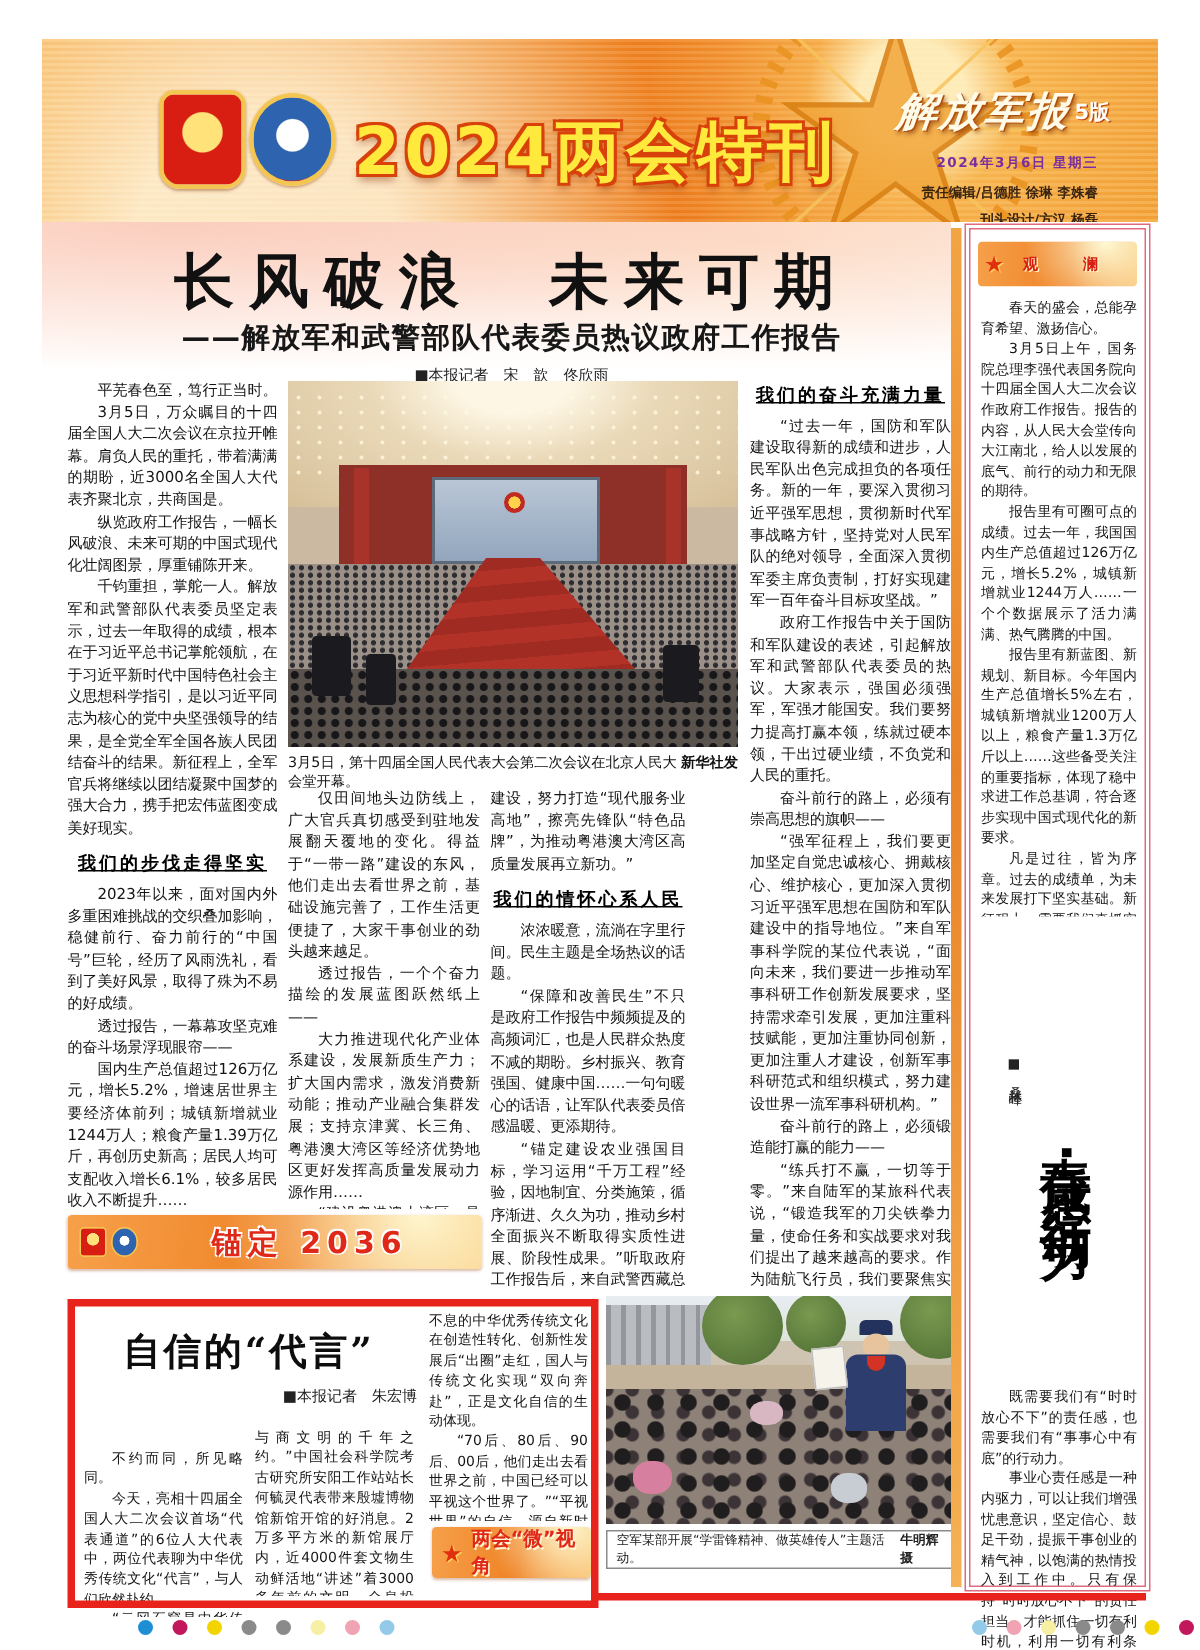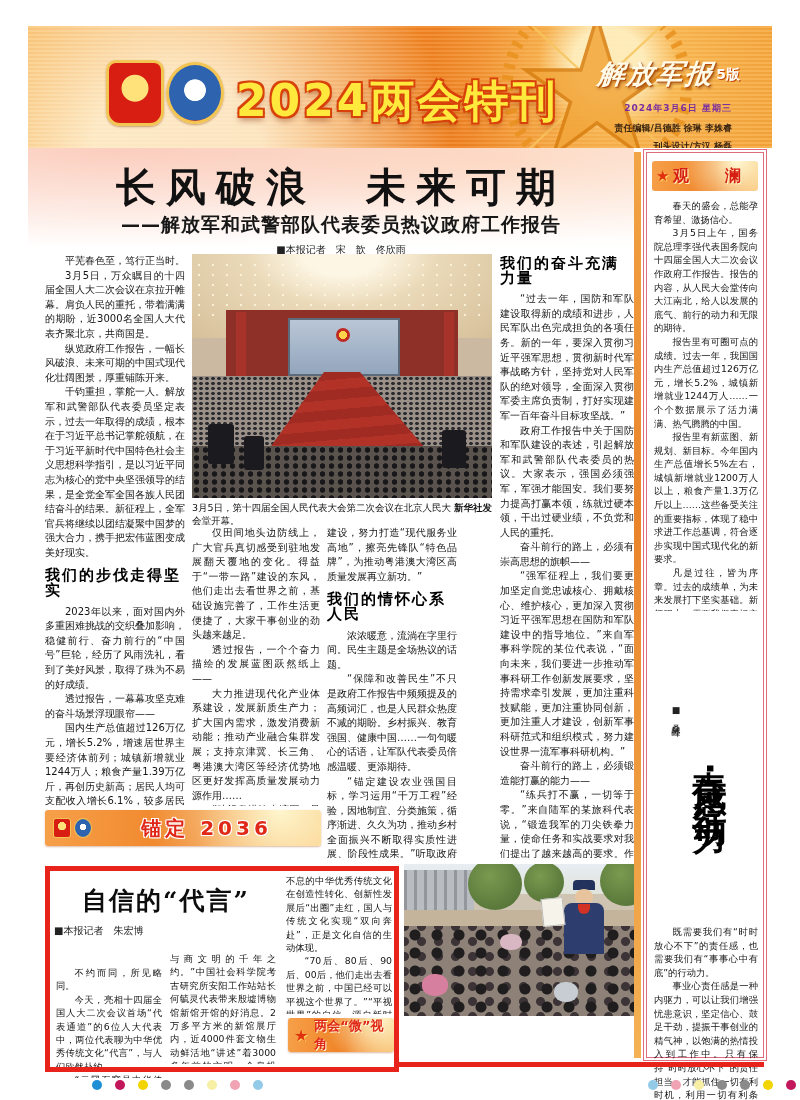--- a/index.html
+++ b/index.html
@@ -36,21 +36,21 @@
   .headline{position:absolute;left:45px;top:160px;width:592px;text-align:center;
     font-size:40px;font-weight:bold;color:#111;letter-spacing:10px;}
   .subhead{position:absolute;left:45px;top:212px;width:592px;text-align:center;
     font-size:19px;font-weight:bold;color:#171717;letter-spacing:1px;}
   .lead-byline{position:absolute;left:45px;top:243px;width:592px;text-align:center;
     font-size:10px;color:#222;}
   
   .tcol{position:absolute;font-size:10px;line-height:14.6px;color:#141414;
     text-align:justify;overflow:hidden;}
   .tcol p{margin:0;text-indent:2em;}
-  .tcol h3{margin:8px 0 7px 0;font-size:15px;text-align:left;letter-spacing:2px;color:#000;text-indent:0;}
+  .tcol h3{margin:8px 0 7px 0;font-size:12px;text-align:center;letter-spacing:2px;color:#000;text-indent:0;text-decoration:underline;}
   
   .mainphoto{position:absolute;left:192px;top:254px;width:300px;height:244px;overflow:hidden;background:#cbb9a2;}
   .mp-ceiling{position:absolute;left:0;top:0;width:100%;height:84px;
      background:radial-gradient(ellipse at 50% 0%,#fdf6e4 0 18%,#ead9b8 45%,#d6c09a 100%);}
   .mp-lights{position:absolute;left:0;top:6px;width:100%;height:60px;
      background:radial-gradient(circle,#fff8e0 1px,transparent 1.6px);background-size:14px 10px;opacity:.8;}
   .mp-wall{position:absolute;left:34px;top:56px;width:232px;height:70px;background:#8e2f28;}
   .mp-screen{position:absolute;left:96px;top:64px;width:108px;height:54px;background:linear-gradient(180deg,#b9c6d6,#93a6bd);
      border:2px solid #5d6a7a;}
   .mp-screen::after{content:"";position:absolute;left:46px;top:8px;width:14px;height:14px;border-radius:50%;
@@ -81,21 +81,21 @@
   .strip-micro{left:288px;top:1018px;width:106px;height:34px;}
   .strip-micro .star{font-size:16px;}
   .strip-micro .txt{font-size:13px;font-weight:bold;color:#e02818;letter-spacing:0;
      text-shadow:1px 1px 0 #fff6d8;}
   
   .redbox{position:absolute;left:45px;top:866px;width:354px;height:206px;border:5px solid #e8231c;box-sizing:border-box;z-index:5;}
   .redline{position:absolute;left:394px;top:1062px;width:370px;height:5px;background:#e8231c;z-index:5;}
   .boxtitle{position:absolute;left:54px;top:884px;width:224px;text-align:center;
     font-size:25px;font-weight:bold;color:#0d0d0d;letter-spacing:2px;
     font-family:"DejaVu Serif","Liberation Serif",serif;}
-  .boxbyline{position:absolute;left:54px;top:924px;width:224px;text-align:left;font-size:10px;color:#222;}
+  .boxbyline{position:absolute;left:54px;top:924px;width:224px;text-align:right;font-size:10px;color:#222;}
   
   .photo2{position:absolute;left:404px;top:864px;width:236px;height:152px;overflow:hidden;background:#cfc4b2;}
   .p2-sky{position:absolute;left:0;top:0;width:100%;height:30px;background:linear-gradient(#e7edf2,#dfe3da);}
   .p2-bldg{position:absolute;left:0;top:6px;width:70px;height:46px;background:#b9bcc1;
      background-image:repeating-linear-gradient(90deg,rgba(80,80,90,.35) 0 3px,transparent 3px 10px);}
   .p2-tree{position:absolute;border-radius:50%;background:radial-gradient(circle at 40% 35%,#7a9a50,#4c6b32);}
   .p2-ground{position:absolute;left:0;top:46px;width:100%;height:30px;background:#c4b49c;}
   .p2-crowd{position:absolute;left:0;top:62px;width:100%;height:90px;background:#8d8178;
      background-image:radial-gradient(circle,#1f1d1e 5px,transparent 6px),radial-gradient(circle,#3c3336 4px,transparent 5px);
      background-size:22px 18px,17px 15px;background-position:0 0,9px 8px;}
@@ -111,21 +111,21 @@
   .caption2 .credit{margin-left:auto;font-weight:bold;}
   
   .vrule{position:absolute;left:634px;top:152px;width:7px;height:906px;
     background:linear-gradient(180deg,#f2a545,#e9832a 40%,#f4b254);}
   .sidebar{position:absolute;left:646px;top:152px;width:118px;height:906px;background:#fff;
     border:1px solid #e06a7e;outline:1px solid #e06a7e;outline-offset:2px;box-sizing:border-box;}
   .obs-head{position:absolute;left:5px;top:8px;width:106px;height:30px;display:flex;align-items:center;justify-content:center;
     background:radial-gradient(circle at 80% 0%,rgba(255,255,220,.95),transparent 60%),
                linear-gradient(95deg,#f6a04a,#ee7f22 60%,#f8bb66);border-radius:3px;}
   .obs-head .star{position:absolute;left:4px;font-size:15px;color:#e03010;text-shadow:1px 1px 0 #ffd75e;}
-  .obs-head .txt{font-size:16px;font-weight:bold;color:#d61e12;letter-spacing:10px;margin-left:14px;
+  .obs-head .txt{font-size:10px;font-weight:bold;color:#d61e12;letter-spacing:10px;margin-left:14px;
      text-shadow:1px 1px 0 #fff3c0;}
   .obs-text{position:absolute;left:7px;top:46px;width:104px;height:412px;font-size:9.3px;line-height:13.6px;}
   .vert-title{position:absolute;left:40px;top:468px;height:300px;writing-mode:vertical-rl;
     font-size:34px;font-weight:bold;color:#000;letter-spacing:6px;text-align:center;}
   .vert-byline{position:absolute;left:22px;top:552px;writing-mode:vertical-rl;font-size:9px;color:#222;letter-spacing:2px;}
   .side-text2{position:absolute;left:7px;top:772px;width:104px;height:280px;font-size:9.3px;line-height:13.6px;}
   .sidebar .tcol{position:absolute;}
   
   .dots{position:absolute;top:1080px;display:flex;gap:13px;}
   .dots span{width:10px;height:10px;border-radius:50%;display:block;}
@@ -268,20 +268,24 @@
     <div class="p2-patch" style="left:96px;top:70px;width:22px;height:16px;background:#d8b7c2;"></div>
     <div class="p2-patch" style="left:150px;top:118px;width:24px;height:20px;background:#c8cdd4;"></div>
     <div class="p2-man">
       <div class="cap"></div>
       <div class="face"></div>
       <div class="torso"></div>
       <div class="scarf"></div>
     </div>
     <div class="p2-card"></div>
   </div>
+  <div class="caption2">
+    <span>空军某部开展“学雷锋精神、做英雄传人”主题活动。</span>
+    <span class="credit">牛明辉摄</span>
+  </div>
 
   <div class="vrule"></div>
 
   <div class="sidebar">
     <div class="obs-head">
       <span class="star">★</span>
       <span class="txt">观　澜</span>
     </div>
     <div class="tcol obs-text">
       <p>春天的盛会，总能孕育希望、激扬信心。</p>

